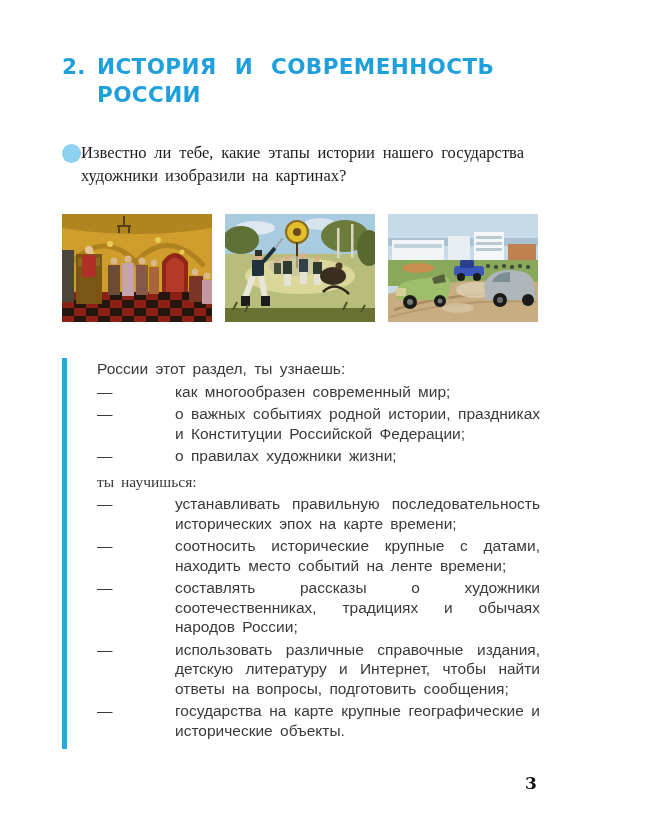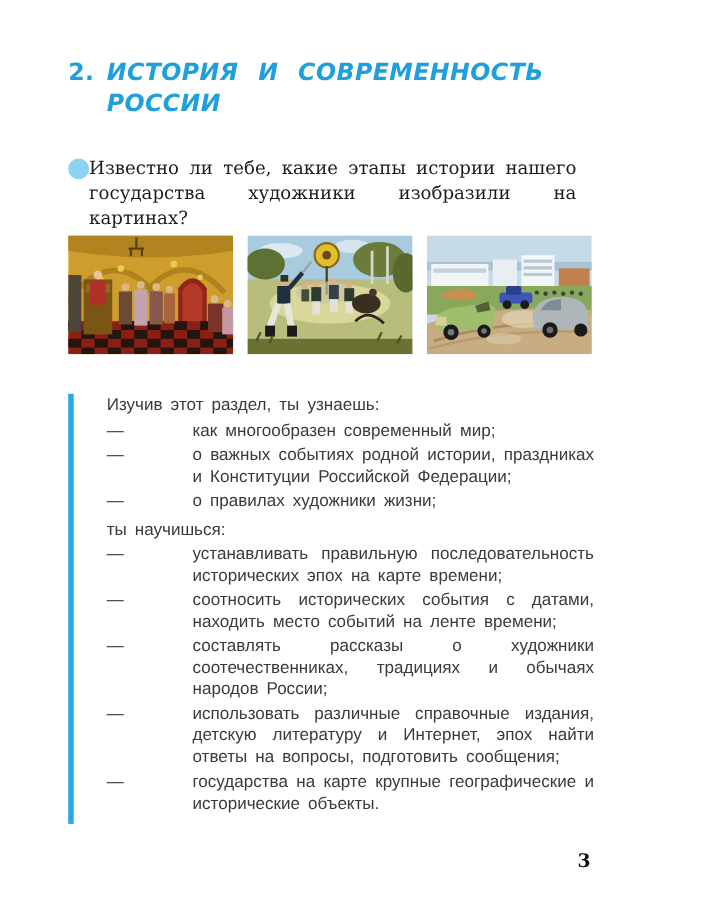--- a/index.html
+++ b/index.html
@@ -9,21 +9,21 @@
   }
 
   
   .chapter-header {
     position:absolute; left:62px; top:53px; width:470px;
     display:flex; color:#1f9fdb;
     font-family:"DejaVu Sans", sans-serif; font-weight:bold;
     font-size:21.5px; line-height:28px; letter-spacing:0.4px;
   }
   .chapter-number { width:35px; flex:none; }
-  .chapter-title  { width:420px; word-spacing:10px;font-style:italic; }
+  .chapter-title  { width:420px; word-spacing:10px; }
 
   
   .question { position:absolute; left:62px; top:141px; width:478px; display:flex; }
   .question-bullet {
     width:19px; height:19px; border-radius:50%;
     background:#8ed2f2; margin-top:3px; flex:none;
   }
   .question-text {
     margin-left:16px; width:443px;
     font-family:"DejaVu Serif", serif; font-size:16.5px; line-height:23px;
@@ -35,21 +35,21 @@
   .painting { width:150px; height:108px; }
   .painting svg { display:block; width:150px; height:108px; }
 
   
   .section {
     position:absolute; left:62px; top:358px; width:478px;
     border-left:5px solid #29a8e1; padding:1px 0 6px 30px; box-sizing:border-box;
     font-size:15.5px; line-height:19.5px; color:#3a3a3a; word-spacing:3px;
   }
   .section-intro  { margin:0 0 3px 0; }
-  .section-intro2 { margin:6px 0 3px 0; }
+  .section-intro2 { margin:6px 0 3px 0;font-family:Liberation Serif, serif; }
   .list-item { display:flex; margin:0 0 3px 0; }
   .dash { width:38px; flex:none; }
   .item-text { flex:1; text-align:justify;margin-left:40px; }
 
   
   .page-number {
     position:absolute; left:521px; top:773px; width:20px; text-align:center;
     font-family:"DejaVu Serif", serif; font-weight:bold; font-size:17px; color:#111;
   }
 </style>
@@ -58,21 +58,21 @@
 
 <div class="page">
 
   <header class="chapter-header">
     <span class="chapter-number">2.</span>
     <h1 class="chapter-title" style="margin:0;font-size:inherit;line-height:inherit;">ИСТОРИЯ И СОВРЕМЕННОСТЬ РОССИИ</h1>
   </header>
 
   <div class="question">
     <span class="question-bullet"></span>
-    <p class="question-text" style="margin:0;">Известно ли тебе, какие этапы истории нашего государства художники изобразили на картинах?</p>
+    <p class="question-text" style="margin:0;font-family:Liberation Serif, serif;">Известно ли тебе, какие этапы истории нашего государства художники изобразили на картинах?</p>
   </div>
 
   <div class="paintings">
 
     <figure class="painting" style="margin:0;">
       <svg viewBox="0 0 150 108" aria-label="Царь на троне с боярами в золотой палате">
         <rect width="150" height="108" fill="#cf9d2b"></rect>
         <path d="M0,60 Q40,6 82,56" fill="none" stroke="#a87c1c" stroke-width="5" opacity="0.8"></path>
         <path d="M65,58 Q103,8 142,52" fill="none" stroke="#a87c1c" stroke-width="5" opacity="0.8"></path>
         <path d="M0,0 H150 V14 Q75,26 0,14 Z" fill="#b0841f"></path>
@@ -229,21 +229,21 @@
             <circle cx="22" cy="88" r="3" fill="#777"></circle>
           <circle cx="52" cy="87" r="6" fill="#1a1a1a"></circle>
             <circle cx="52" cy="87" r="2.5" fill="#777"></circle>
         </g>
         <ellipse cx="70" cy="94" rx="16" ry="5" fill="#d8c8a8" opacity="0.7"></ellipse>
       </svg>
     </figure>
   </div>
 
   <section class="section">
-    <p class="section-intro">Изучив этот раздел, ты узнаешь:</p>
+    <p class="section-intro">России этот раздел, ты узнаешь:</p>
 
     <div class="list-item">
       <span class="dash">—</span>
       <span class="item-text">как многообразен современный мир;</span>
     </div>
     <div class="list-item">
       <span class="dash">—</span>
       <span class="item-text">о важных событиях родной истории, праздниках и Конституции Российской Федерации;</span>
     </div>
     <div class="list-item">
@@ -252,29 +252,29 @@
     </div>
 
     <p class="section-intro2">ты научишься:</p>
 
     <div class="list-item">
       <span class="dash">—</span>
       <span class="item-text">устанавливать правильную последовательность исторических эпох на карте времени;</span>
     </div>
     <div class="list-item">
       <span class="dash">—</span>
-      <span class="item-text">соотносить исторических события с датами, находить место событий на ленте времени;</span>
+      <span class="item-text">соотносить исторические крупные с датами, находить место событий на ленте времени;</span>
     </div>
     <div class="list-item">
       <span class="dash">—</span>
       <span class="item-text">составлять рассказы о художники соотечественниках, традициях и обычаях народов России;</span>
     </div>
     <div class="list-item">
       <span class="dash">—</span>
-      <span class="item-text">использовать различные справочные издания, детскую литературу и Интернет, эпох найти ответы на вопросы, подготовить сообщения;</span>
+      <span class="item-text">использовать различные справочные издания, детскую литературу и Интернет, чтобы найти ответы на вопросы, подготовить сообщения;</span>
     </div>
     <div class="list-item">
       <span class="dash">—</span>
       <span class="item-text">государства на карте крупные географические и исторические объекты.</span>
     </div>
   </section>
 
   <div class="page-number">3</div>
 
 </div>

